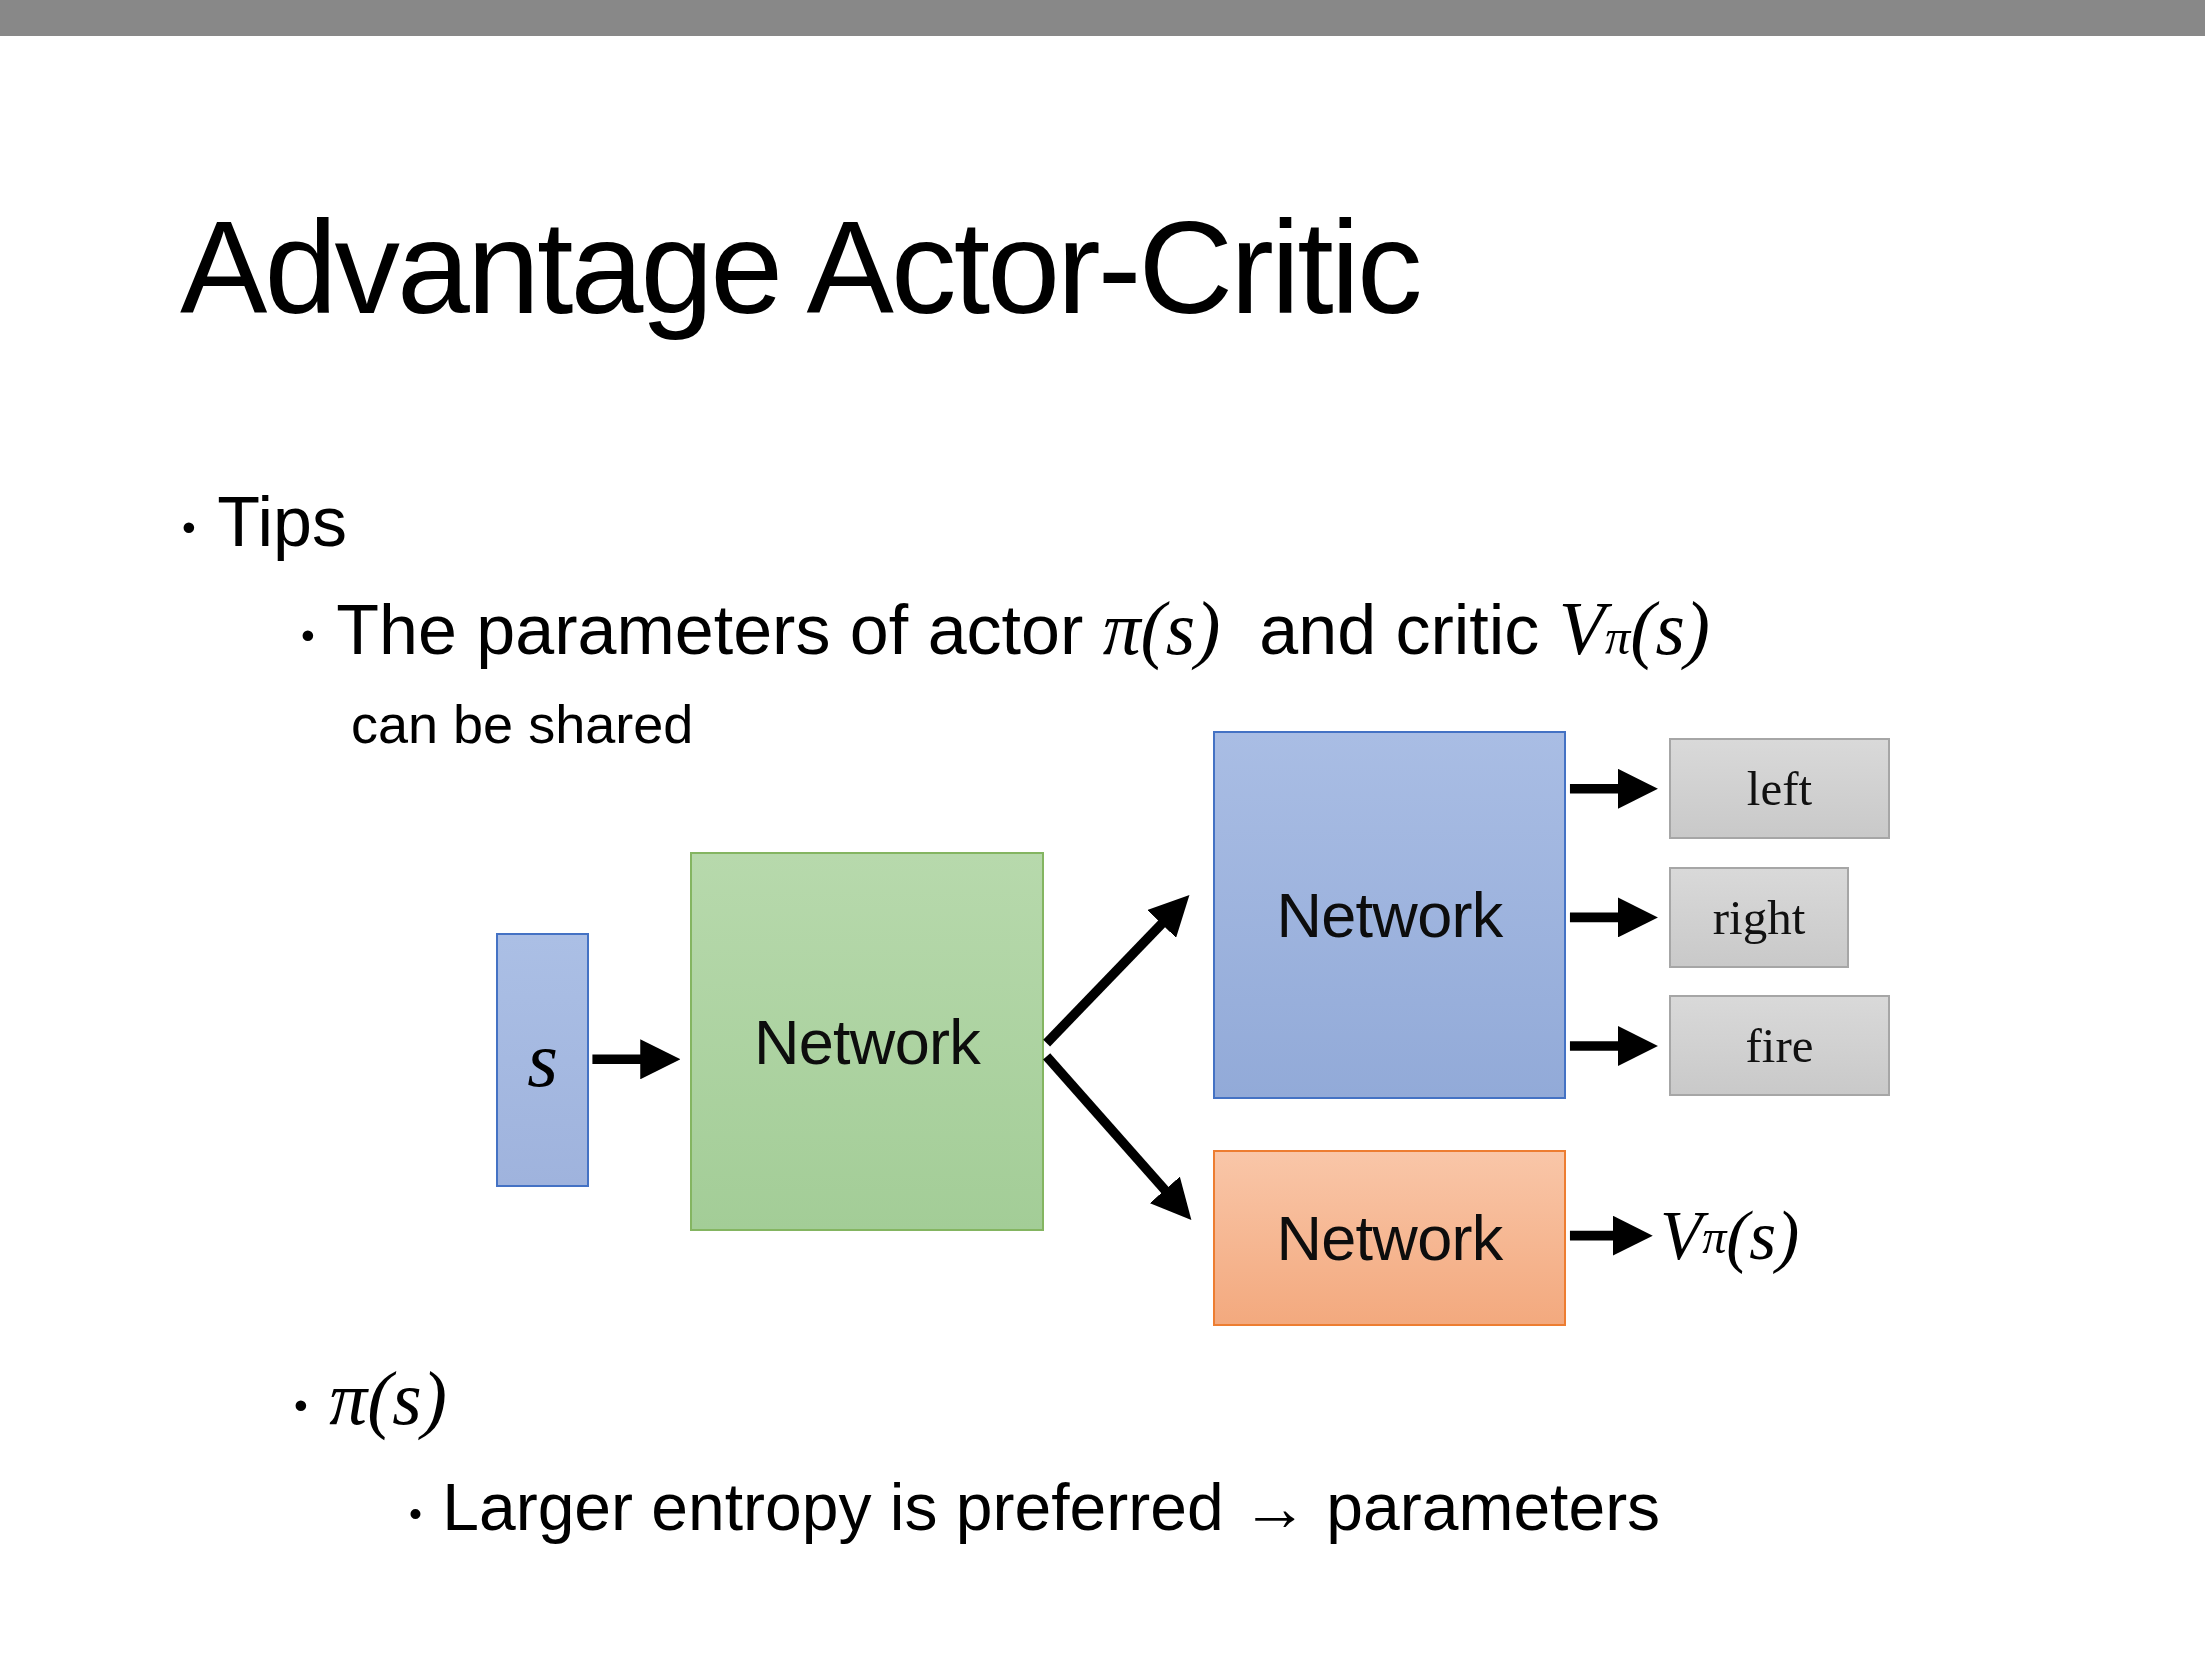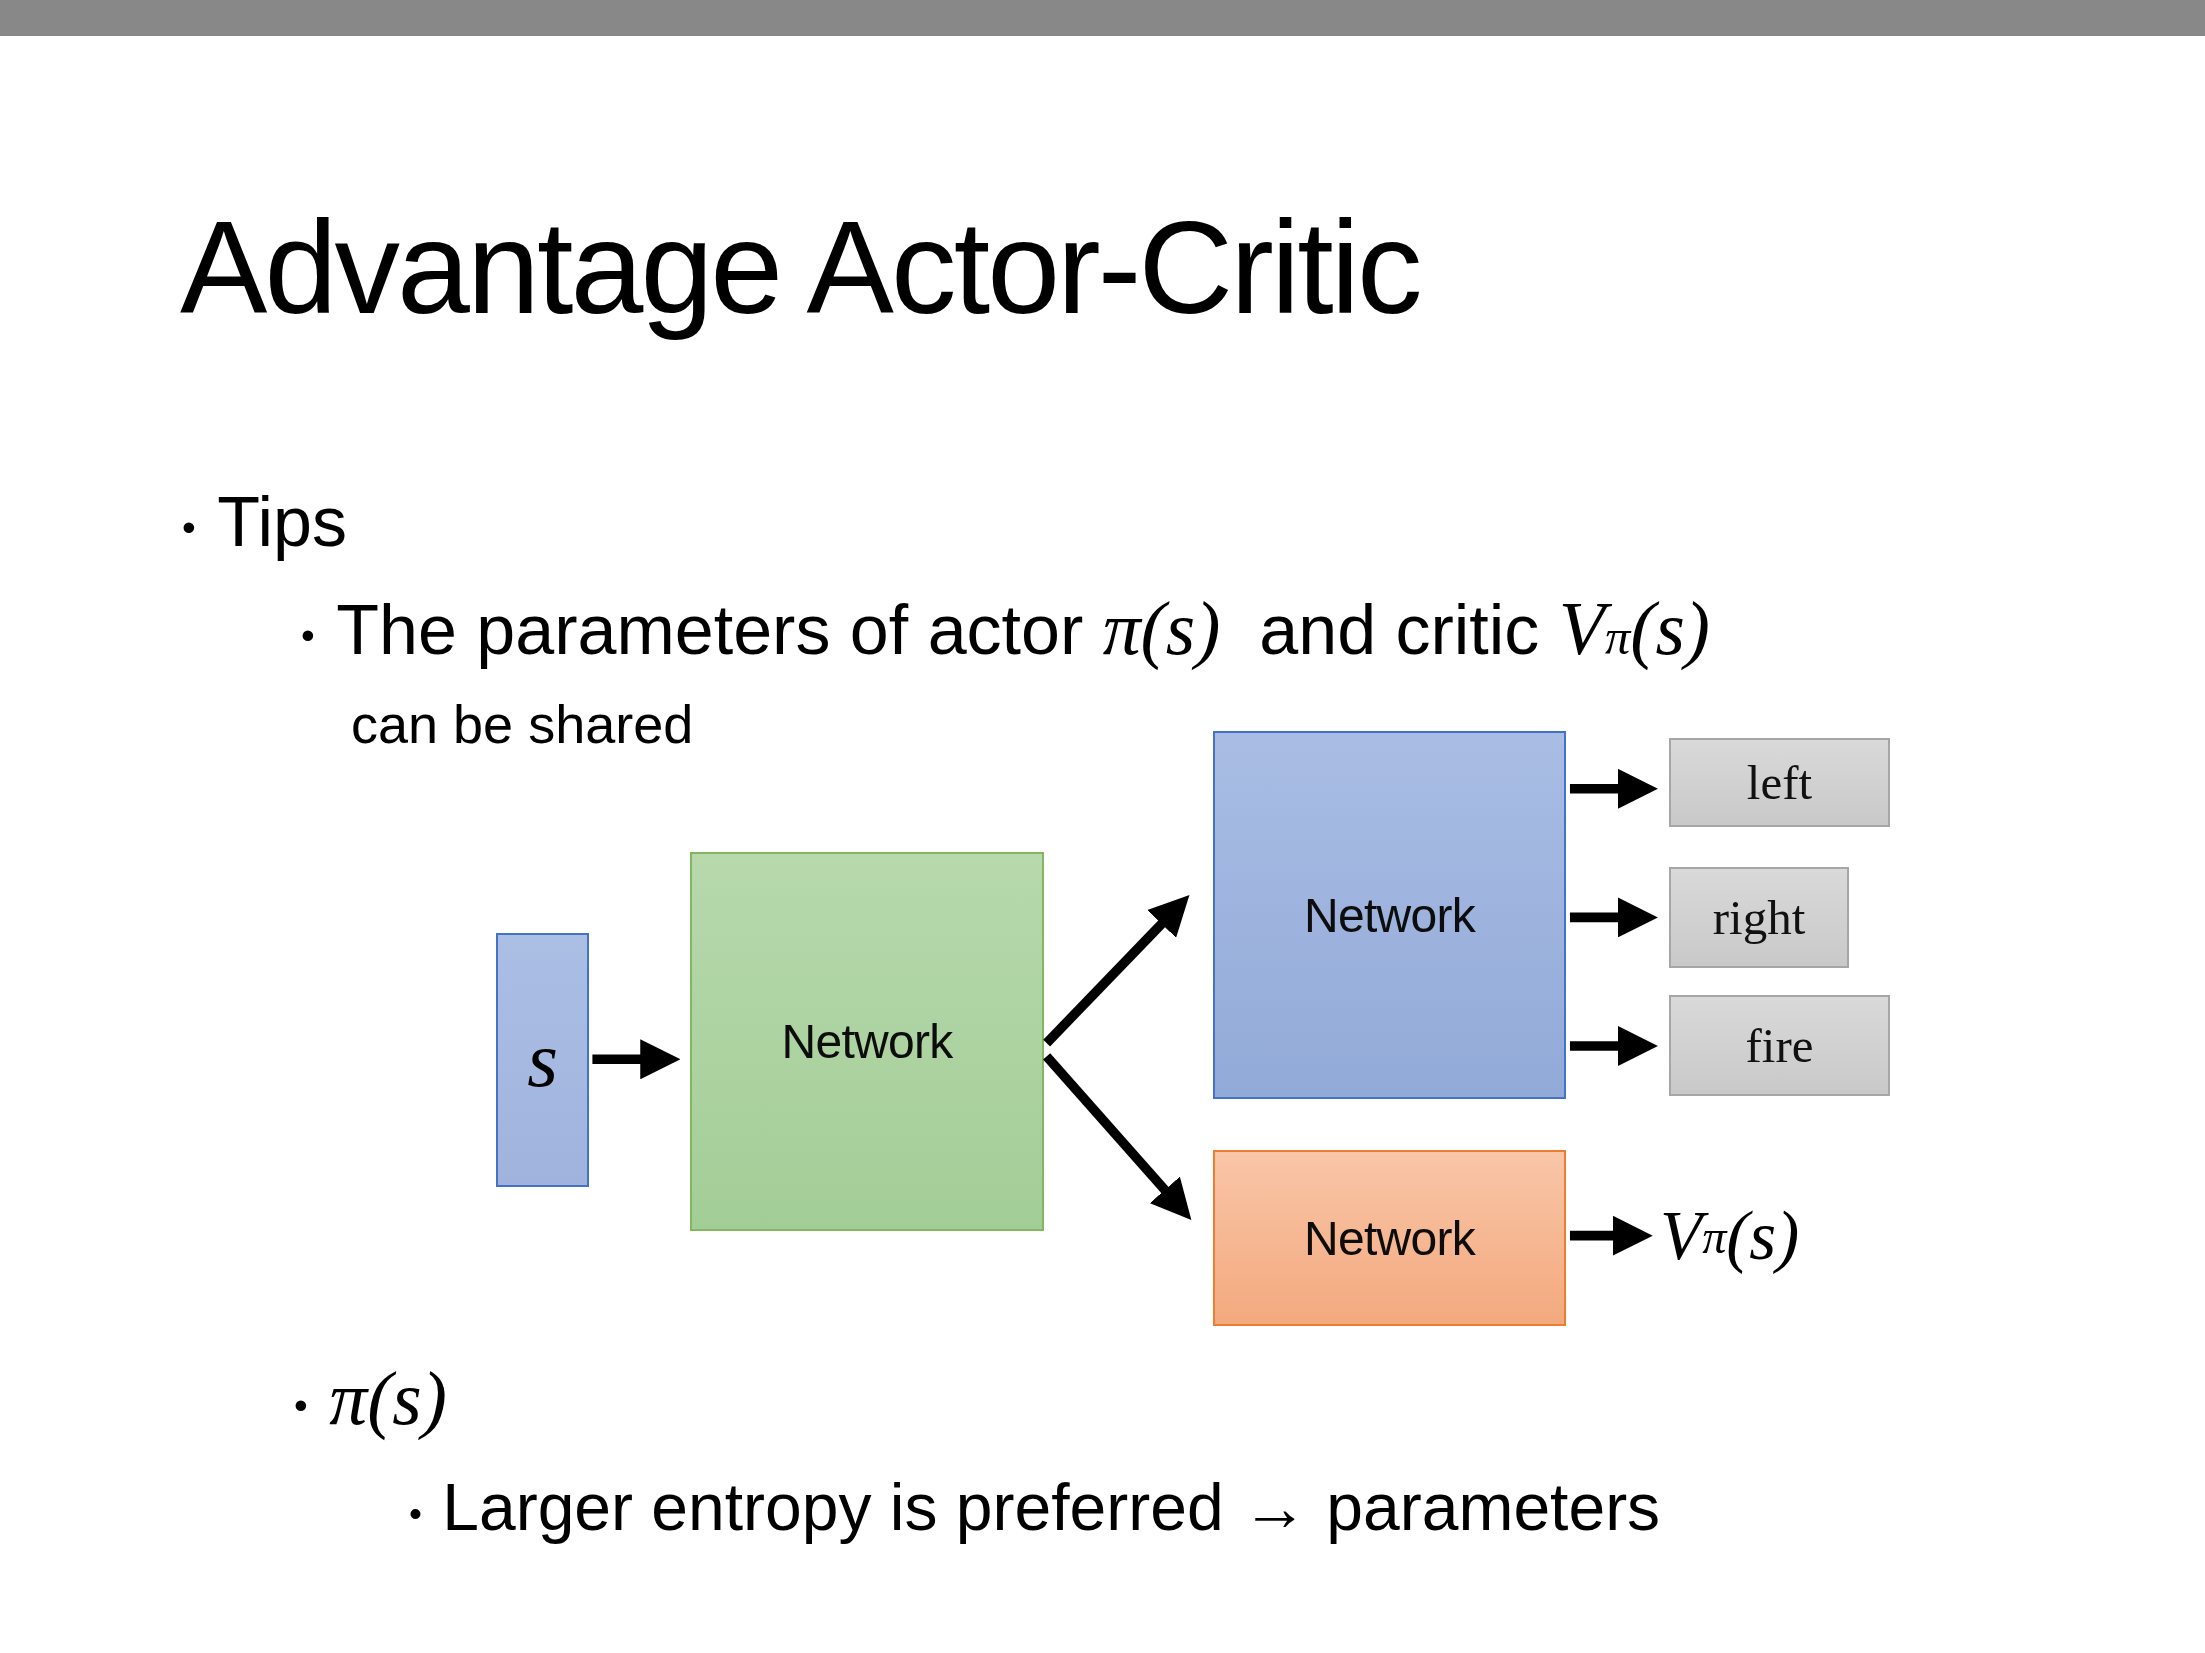--- a/index.html
+++ b/index.html
@@ -44,21 +44,21 @@
     line-height:0;
   }
   .box{
     position:absolute;
     display:flex;
     align-items:center;
     justify-content:center;
     box-sizing:border-box;
   }
   .box-label{
-    font-size:48px;
+    font-size:63px;
     color:#0d0d0d;
     letter-spacing:-0.7px;
   }
   .sbox{
     background:linear-gradient(180deg, var(--box-blue-fill-light,#abbfe5), var(--box-blue-fill,#93aad8));
     border:2.2px solid var(--box-blue-border,#4472c4);
   }
   .greenbox{
     background:linear-gradient(180deg, #b7d9ac, #a3cd97);
     border:2.9px solid var(--box-green-border,#84b561);
@@ -130,21 +130,21 @@
   </div>
 
   <div class="box bluebox" style="left:1213px; top:695px; width:353px; height:368px;">
     <span class="box-label">Network</span>
   </div>
 
   <div class="box orangebox" style="left:1213px; top:1114px; width:353px; height:176px;">
     <span class="box-label">Network</span>
   </div>
 
-  <div class="box graybox" style="left:1669px; top:702px; width:221px; height:89px;">
+  <div class="box graybox" style="left:1669px; top:702px; width:221px; height:101px;">
     <span class="gray-label">left</span>
   </div>
 
   <div class="box graybox" style="left:1669px; top:831px; width:180px; height:101px;">
     <span class="gray-label">right</span>
   </div>
 
   <div class="box graybox" style="left:1669px; top:959px; width:221px; height:101px;">
     <span class="gray-label">fire</span>
   </div>

